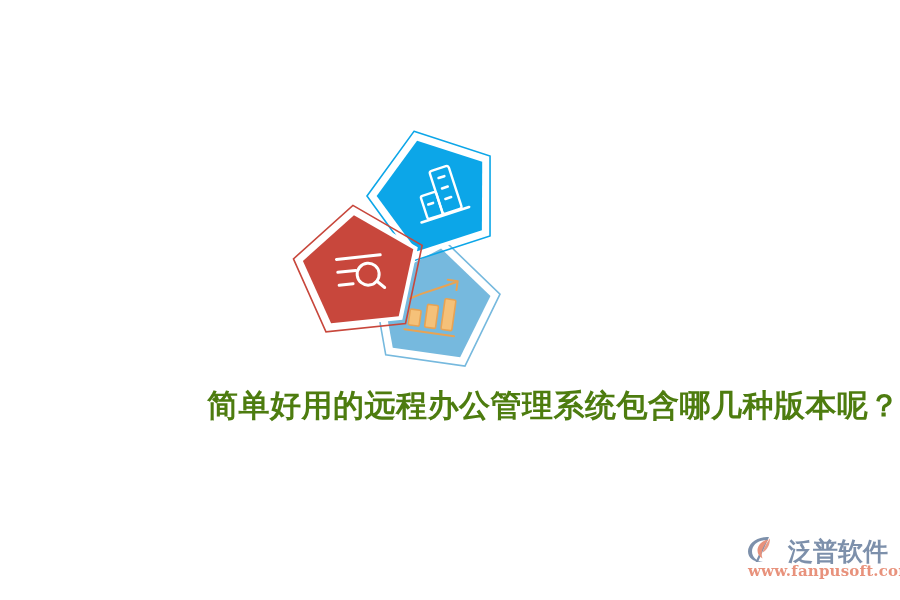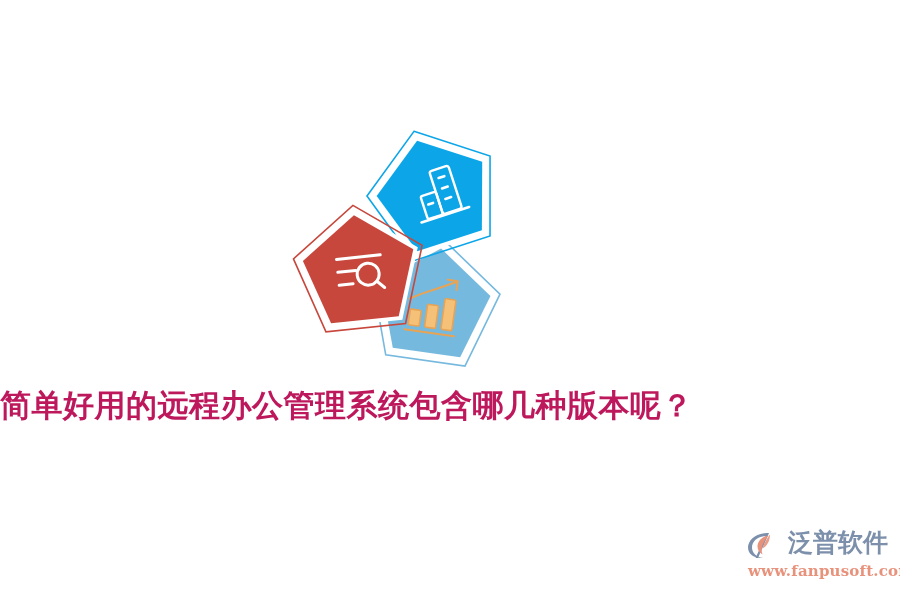--- a/index.html
+++ b/index.html
@@ -34,41 +34,41 @@
     height: 285px;
     overflow: visible;
   }
 
   
   .headline {
     position: absolute;
     left: 0;
     top: 386px;
     width: 900px;
-    text-align: left;
+    text-align: right;
     font-family: "DejaVu Serif", "Liberation Serif", serif;
     font-size: 31px;
     font-weight: 700;
     letter-spacing: 0.5px;
     line-height: 1.25;
-    color: #be185d;
+    color: #4d7c0f;
     white-space: nowrap;
   }
 
   
   .logo-watermark {
     position: absolute;
     right: 12px;
     bottom: 8px;
     width: 140px;
     height: 62px;
   }
   .logo-row {
     display: flex;
-    align-items: flex-start;
+    align-items: flex-end;
     justify-content: flex-end;
     gap: 12px;
     height: 34px;
   }
   .logo-mark {
     width: 30px;
     height: 30px;
     flex: 0 0 30px;
   }
   .logo-mark svg { display: block; width: 30px; height: 30px; }

